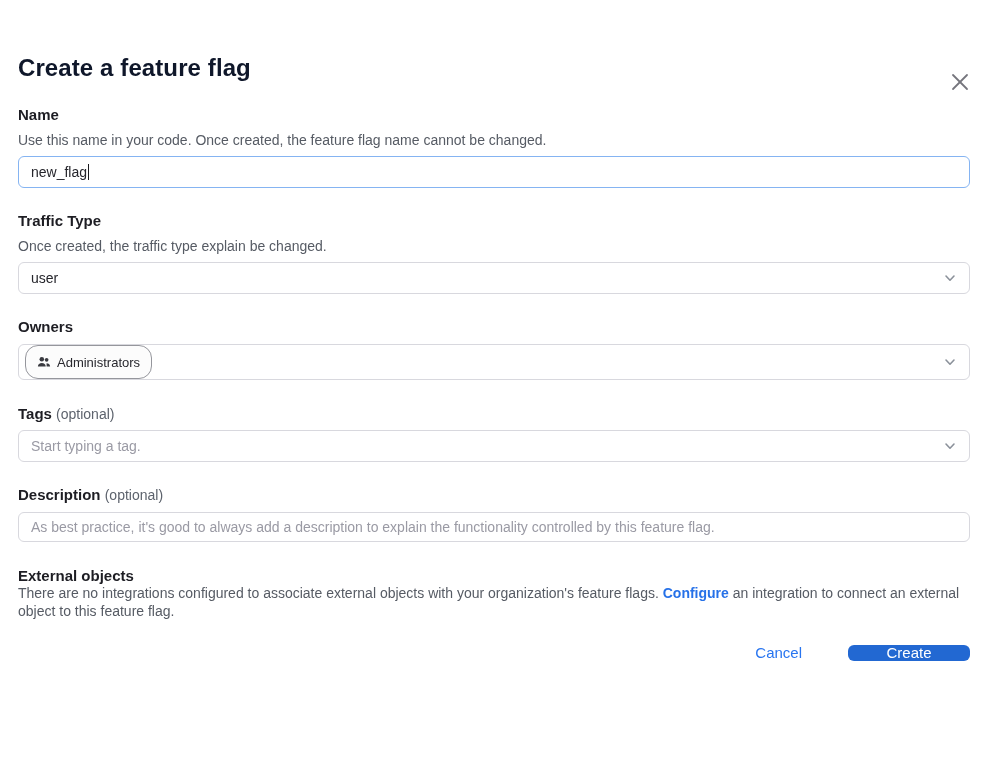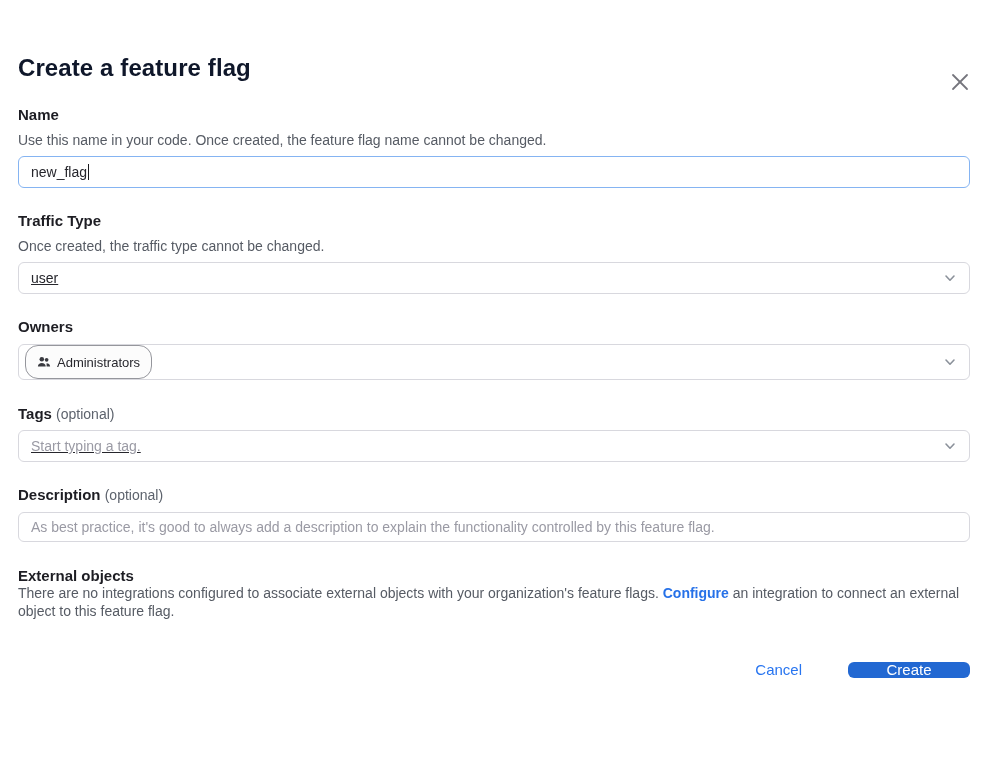--- a/index.html
+++ b/index.html
@@ -50,21 +50,21 @@
     padding: 0 12px;
     font-size: 14px; color: #26262c;
     position: relative;
     cursor: text;
   }
   .text-input.focused { border-color: #85b4f2; }
   .caret {
     display: inline-block; width: 1px; height: 16px;
     background: #1a1a1f; margin-left: 1px; vertical-align: middle;
   }
-  .select-box { cursor: pointer; text-decoration: underline; }
+  .select-box { cursor: pointer; }
   .select-box .chevron, .owners-box .chevron {
     position: absolute; right: 12px; top: 50%; transform: translateY(-50%);
     display: flex;
   }
   .placeholder { color: #9a9aa4; }
 
   .owners-box {
     margin-top: 9px;
     width: 952px; height: 36px;
     border: 1px solid #d8d8de; border-radius: 6px;
@@ -99,21 +99,21 @@
     margin-top: 0;
     width: 952px;
     font-size: 14px; line-height: 18px;
     color: #565b64;
   }
   .external-text a.configure-link {
     color: #2671e8; font-weight: 700; text-decoration: none; cursor: pointer;
   }
 
   .footer {
-    margin-top: 41px;
+    margin-top: 24px;
     display: flex; justify-content: flex-end; align-items: center;
     gap: 46px;
     padding-right: 0;
   }
   .cancel-link {
     background: none; border: none;
     font-family: "Liberation Sans", sans-serif;
     font-size: 15px; color: #2875f0; cursor: pointer;
   }
   .create-btn {
@@ -144,21 +144,21 @@
     <h1 class="title">Create a feature flag</h1>
 
     <div class="field-label">Name</div>
     <div class="help-text">Use this name in your code. Once created, the feature flag name cannot be changed.</div>
     <div class="text-input focused">
       <span>new_flag</span>
         <span class="caret"></span>
     </div>
 
     <div class="field-label">Traffic Type</div>
-    <div class="help-text">Once created, the traffic type cannot be changed.</div>
+    <div class="help-text">Once created, the traffic type explain be changed.</div>
     <div class="select-box">
       <span>user</span>
       <span class="chevron">
         <svg width="14" height="14" viewBox="0 0 14 14">
             <polyline points="3,5 7,9.2 11,5" fill="none" stroke="#8b919a" stroke-width="1.6" stroke-linecap="round" stroke-linejoin="round"></polyline>
           </svg>
       </span>
     </div>
 
     <div class="field-label">Owners</div>

